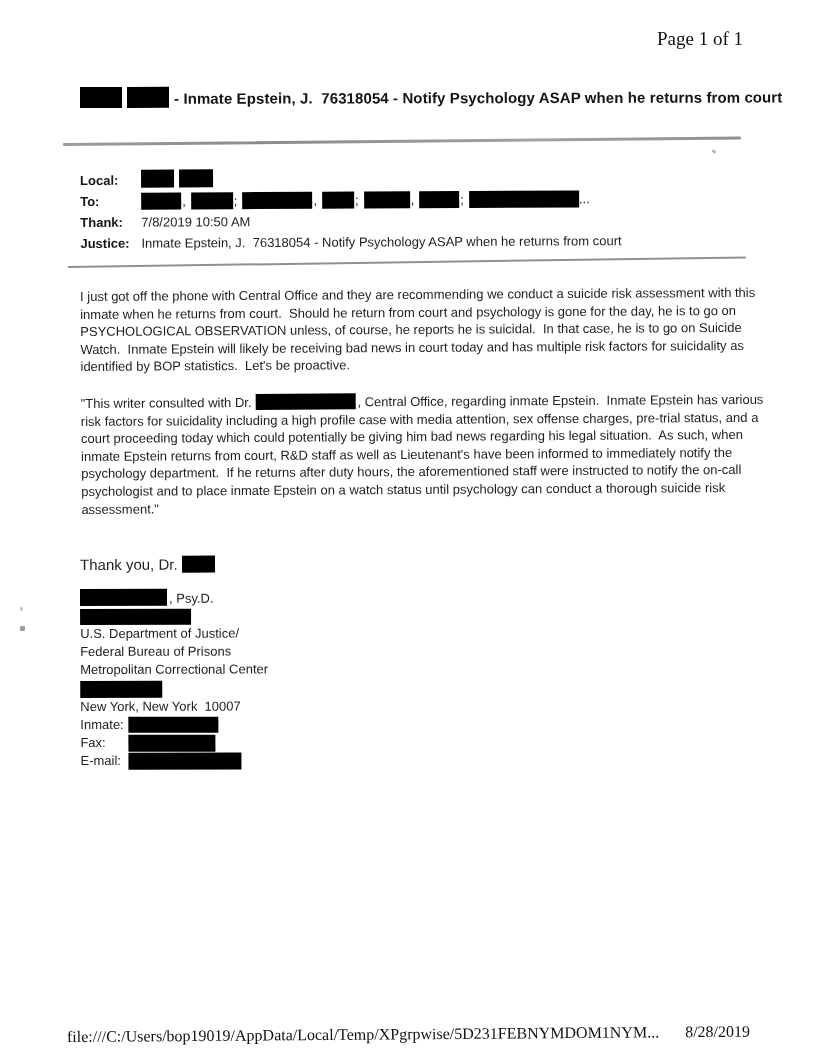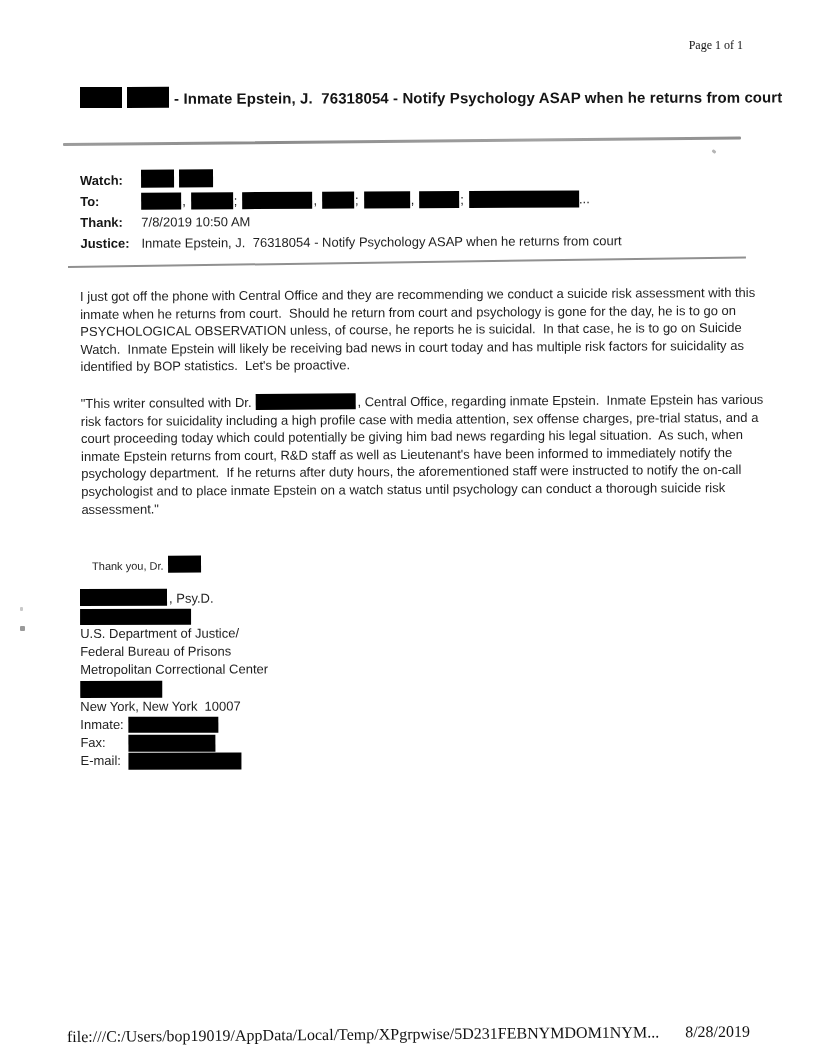--- a/index.html
+++ b/index.html
@@ -11,23 +11,23 @@
   .page{
     position:relative;
     width:817px;height:1056px;
     background:#ffffff;
     overflow:hidden;
     font-family:"Liberation Sans", sans-serif;
     color:var(--text);
   }
   
   .page-indicator{
-    position:absolute;top:38px;right:74px;
+    position:absolute;top:28px;right:74px;
     font-family:"Liberation Serif", serif;
-    font-size:12px;color:#111;
+    font-size:19px;color:#111;
   }
   .print-footer{
     position:absolute;top:1028px;left:67px;width:683px;
     display:flex;justify-content:space-between;align-items:baseline;
     font-family:"Liberation Serif", serif;
     font-size:16px;color:#111;
     transform:rotate(-0.45deg);transform-origin:left center;
     white-space:nowrap;
   }
   
@@ -77,22 +77,22 @@
   .rx-email{width:113px;height:17px;}
   
   .body-text{
     position:absolute;top:288px;left:80px;width:688px;
     font-size:13px;line-height:17.6px;
     transform:rotate(-0.35deg);transform-origin:left top;
   }
   .body-text p{margin:0;white-space:pre-wrap;}
   .body-text .para-gap{margin-top:19px;}
   .closing-line{
-    position:absolute;top:556px;left:92px;
-    font-size:11px;line-height:18px;
+    position:absolute;top:556px;left:80px;
+    font-size:15px;line-height:18px;
     transform:rotate(-0.2deg);transform-origin:left top;
   }
   
   .signature{
     position:absolute;top:589px;left:80px;width:400px;
     font-size:13px;line-height:18px;
     transform:rotate(-0.15deg);transform-origin:left top;
   }
   .sig-row{display:flex;align-items:center;}
   .sig-row .slbl{width:48px;flex:none;}
@@ -108,21 +108,21 @@
 
 <div class="page">
 
   <div class="page-indicator">Page 1 of 1</div>
 
   <div class="email-title"><span class="rx rx-h1"></span><span class="rx rx-h1"></span><span>- Inmate Epstein, J.  76318054 - Notify Psychology ASAP when he returns from court</span></div>
 
   <div class="divider-1"></div>
 
   <div class="fields">
-    <div class="lbl">Watch:</div>
+    <div class="lbl">Local:</div>
     <div class="val"><span class="rx rx-from1"></span><span class="rx rx-from2"></span></div>
 
     <div class="lbl">To:</div>
     <div class="val"><span class="rx rx-to tb1"></span><span class="to-sep">,</span><span class="rx rx-to tb2"></span><span class="to-sep">;</span><span class="rx rx-to tb3"></span><span class="to-sep">,</span><span class="rx rx-to tb4"></span><span class="to-sep">;</span><span class="rx rx-to tb5"></span><span class="to-sep">,</span><span class="rx rx-to tb6"></span><span class="to-sep">;</span><span class="rx rx-to tb7"></span><span>...</span></div>
 
     <div class="lbl">Thank:</div>
     <div class="val">7/8/2019 10:50 AM</div>
 
     <div class="lbl">Justice:</div>
     <div class="val">Inmate Epstein, J.  76318054 - Notify Psychology ASAP when he returns from court</div>

